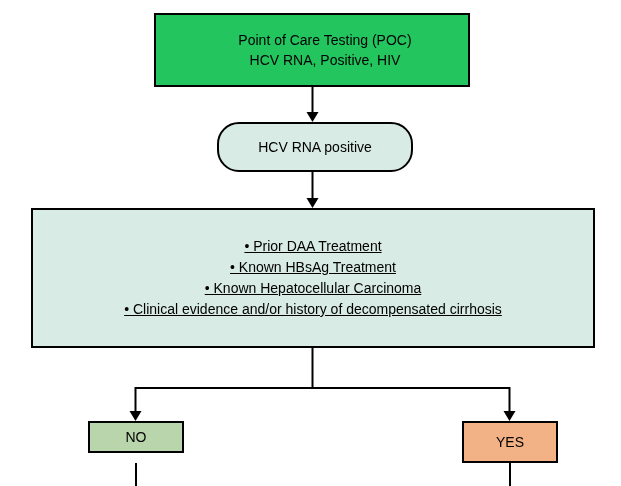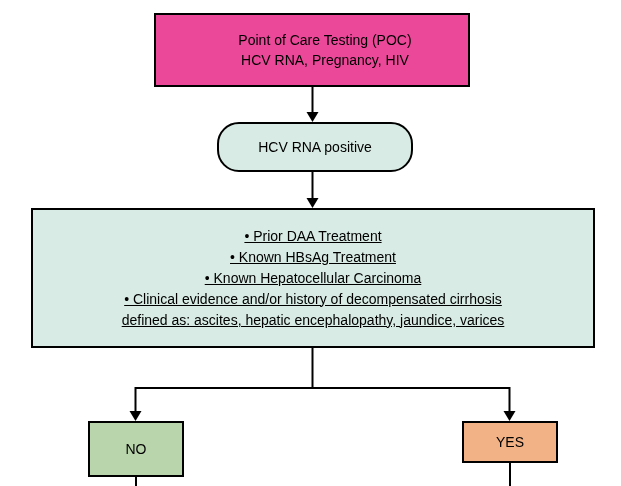--- a/index.html
+++ b/index.html
@@ -26,21 +26,21 @@
     align-items: center;
     justify-content: center;
     text-align: center;
     font-size: 14px;
     line-height: 20px;
     background: #d8ebe4;
   }
   .node-poc      { left: 154px; top: 13px;  width: 316px; height: 74px; }
   .node-hcv      { left: 217px; top: 122px; width: 196px; height: 50px; }
   .node-criteria { left: 31px;  top: 208px; width: 564px; height: 140px; line-height: 21px; text-decoration: underline; }
-  .node-no       { left: 88px;  top: 421px; width: 96px;  height: 56px; }
+  .node-no       { left: 88px;  top: 421px; width: 96px;  height: 32px; }
   .node-yes      { left: 462px; top: 421px; width: 96px;  height: 42px; }
   .node .line { white-space: nowrap; }
 </style>
 </head>
 <body>
 
 <div class="canvas">
 
   <svg class="connectors" viewBox="0 0 621 486" xmlns="http://www.w3.org/2000/svg">
 
@@ -66,35 +66,34 @@
 
     <g>
       <line x1="509.5" y1="387" x2="509.5" y2="412" stroke="#000000" stroke-width="2"></line>
       <polygon points="503.5,411 515.5,411 509.5,421" fill="#000000"></polygon>
     </g>
 
     <line x1="136" y1="463" x2="136" y2="486" stroke="#000000" stroke-width="2"></line>
     <line x1="510" y1="463" x2="510" y2="486" stroke="#000000" stroke-width="2"></line>
   </svg>
 
-  <div class="node node-poc" style="background-color: #ec4899; padding-left: 26px;">
+  <div class="node node-poc" style="background-color: #22c55e; padding-left: 26px;">
     <div class="line">Point of Care Testing (POC)</div>
-    <div class="line">HCV RNA, Pregnancy, HIV</div>
+    <div class="line">HCV RNA, Positive, HIV</div>
   </div>
 
   <div class="node node-hcv" style="background-color: rgb(216, 235, 228); border-radius: 22px;">
     <div class="line">HCV RNA positive</div>
   </div>
 
   <div class="node node-criteria" style="background-color: rgb(216, 235, 228);">
     <div class="line">• Prior DAA Treatment</div>
     <div class="line">• Known HBsAg Treatment</div>
     <div class="line">• Known Hepatocellular Carcinoma</div>
     <div class="line">• Clinical evidence and/or history of decompensated cirrhosis</div>
-    <div class="line">defined as: ascites, hepatic encephalopathy, jaundice, varices</div>
   </div>
 
   <div class="node node-no" style="background-color: rgb(185, 213, 171);">
     <div class="line">NO</div>
   </div>
 
   <div class="node node-yes" style="background-color: rgb(242, 178, 134);">
     <div class="line">YES</div>
   </div>
 

